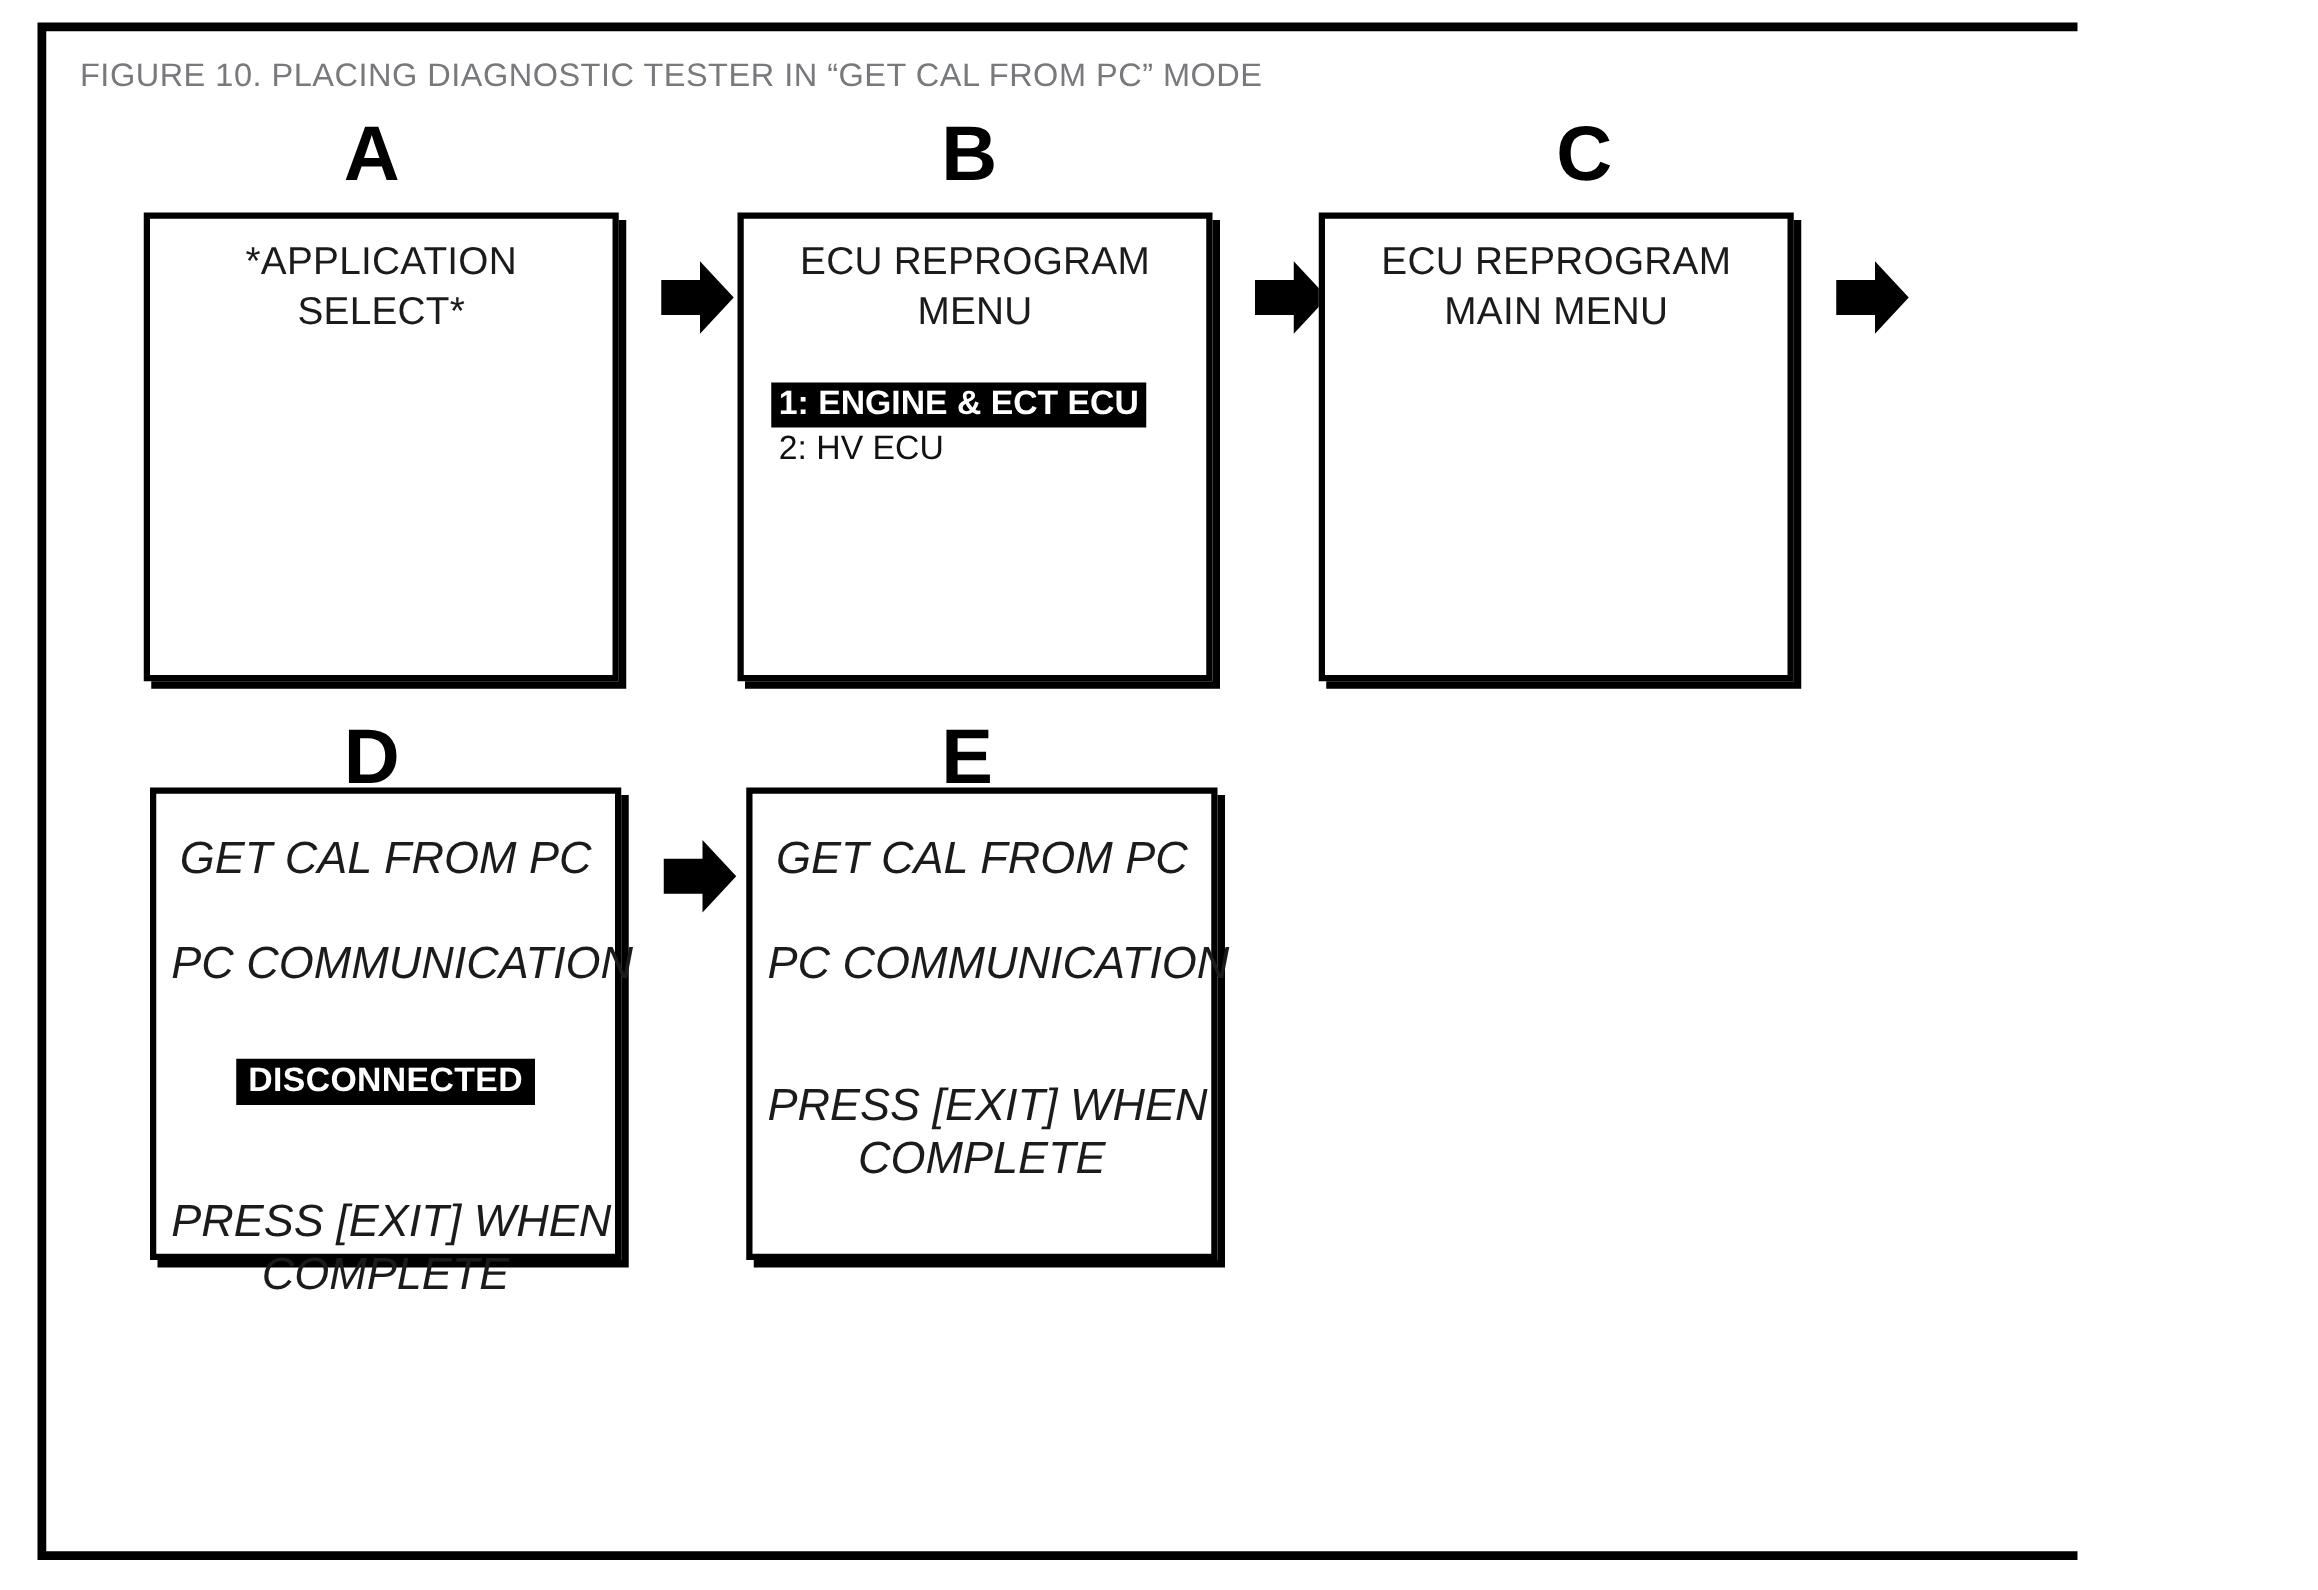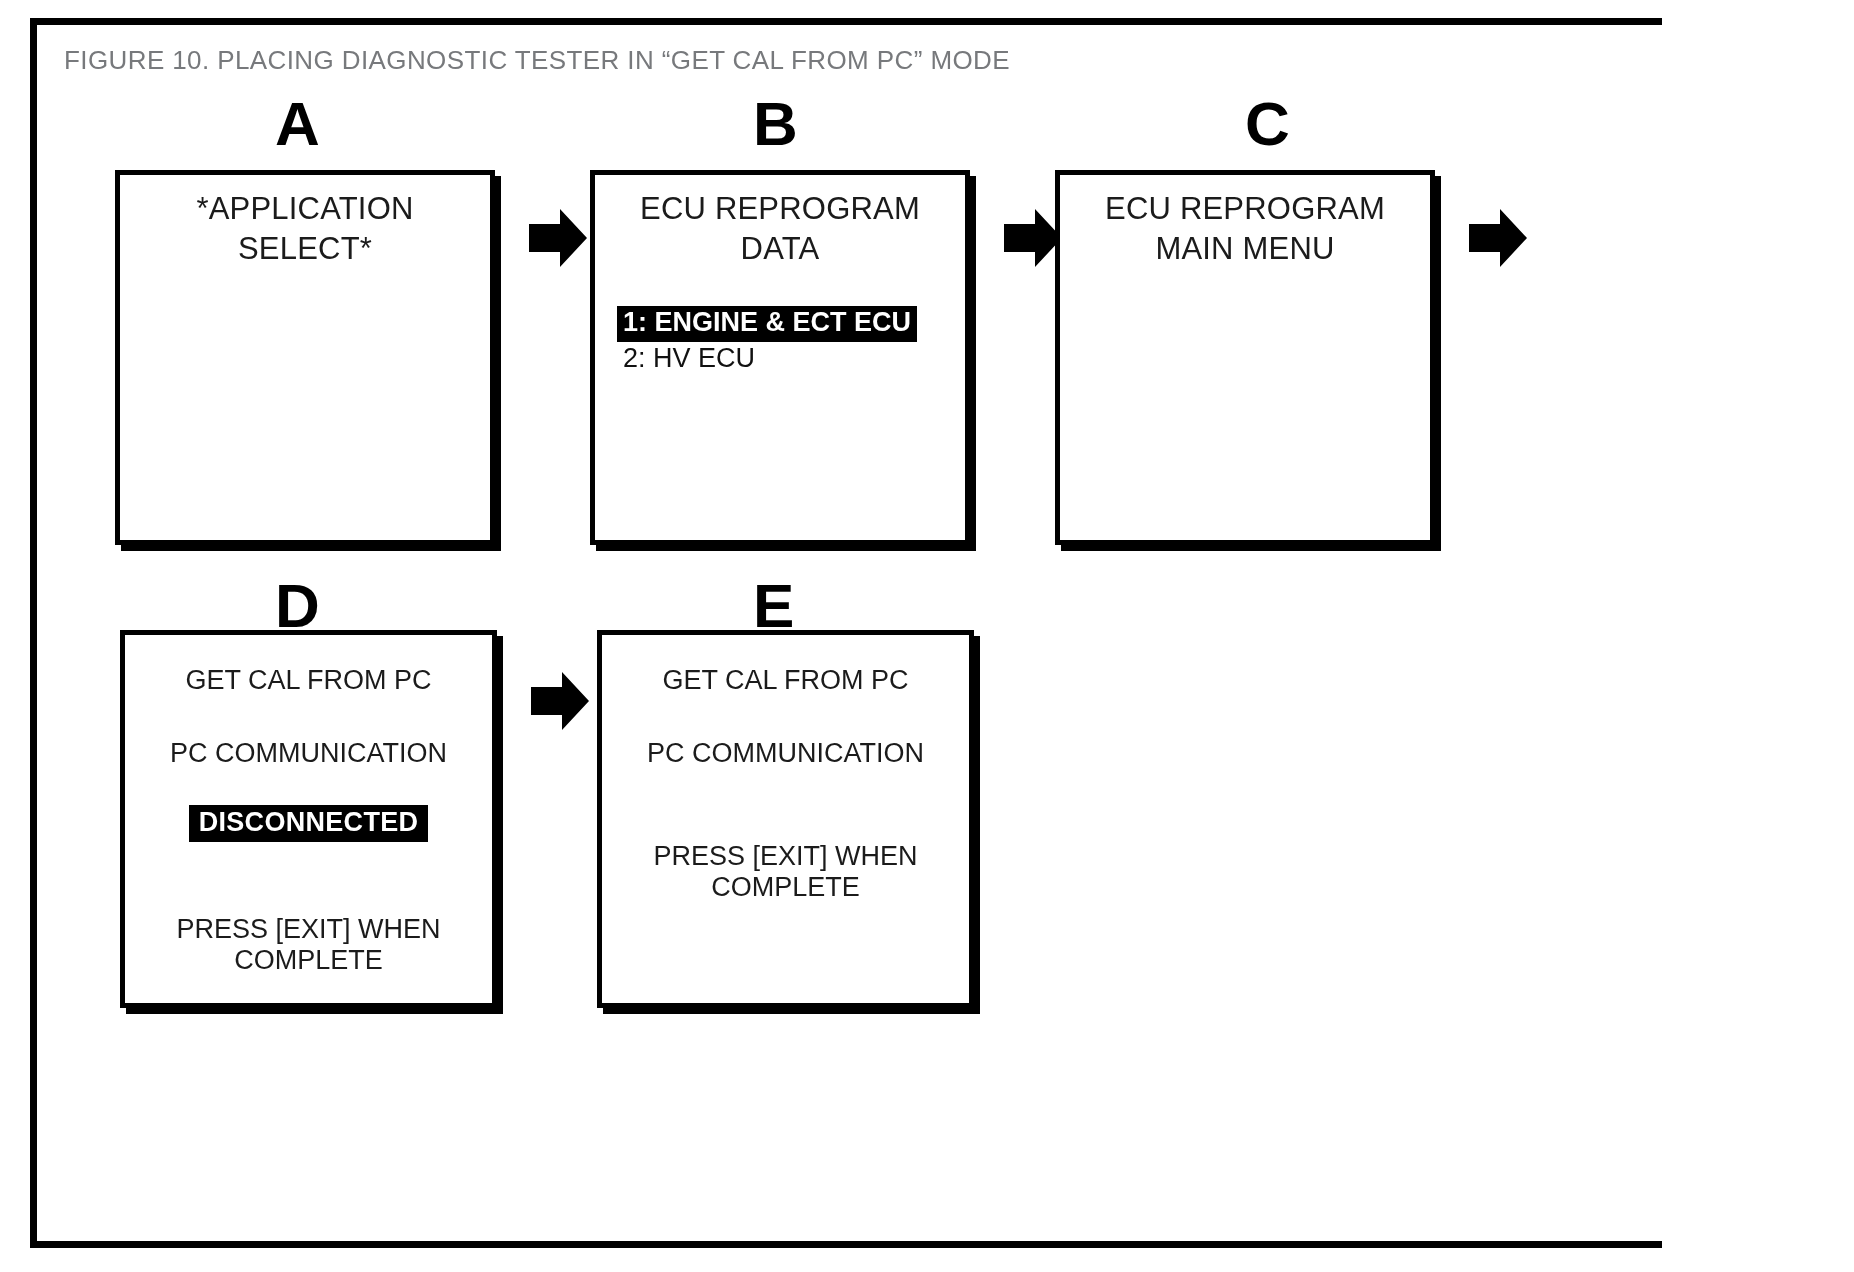--- a/index.html
+++ b/index.html
@@ -95,35 +95,37 @@
     font-weight: bold;
     text-align: right;
   }
   .menu-row {
     display: block;
   }
 
   
   .status-line {
     text-align: center;
-    font-size: 27px;
+    font-size: 36px;
     font-weight: 500;
     color: #1b1b1b;
     font-family: "Liberation Sans", sans-serif;
     white-space: nowrap;
+    font-style: italic;
   }
   .status-badge {
     display: inline-block;
     background: #000000;
     color: #ffffff;
     font-weight: bold;
     font-size: 27px;
     padding: 2px 10px 4px 10px;
     font-family: "Liberation Sans", sans-serif;
     letter-spacing: 0.3px;
+    margin-top: 20px;
   }
   .badge-wrap { text-align: center; }
 
   
   .arrow {
     position: absolute;
   }
 </style>
 </head>
 <body>
@@ -144,21 +146,21 @@
 
     <svg class="arrow" style="left:490px; top:182px;" width="62" height="62" viewBox="0 0 62 62">
       <polygon points="2,17 33,17 33,2 60,31 33,60 33,45 2,45" fill="#000000"></polygon>
     </svg>
 
     <div class="panel-letter" style="left:716px; top:68px;">B</div>
 
     <div class="screen" style="left:553px; top:145px; width:380px; height:375px;">
       <div class="screen-inner">
         <div class="screen-title">ECU REPROGRAM</div>
-        <div class="screen-title">DATA</div>
+        <div class="screen-title">MENU</div>
         <ul class="menu-list" style="margin-top:38px; padding-left:10px;">
           <li class="menu-row">
             <span class="menu-item highlight">1:  ENGINE &amp; ECT ECU</span>
           </li>
           <li class="menu-row">
             <span class="menu-item">2:  HV ECU</span>
           </li>
         </ul>
       </div>
     </div>

